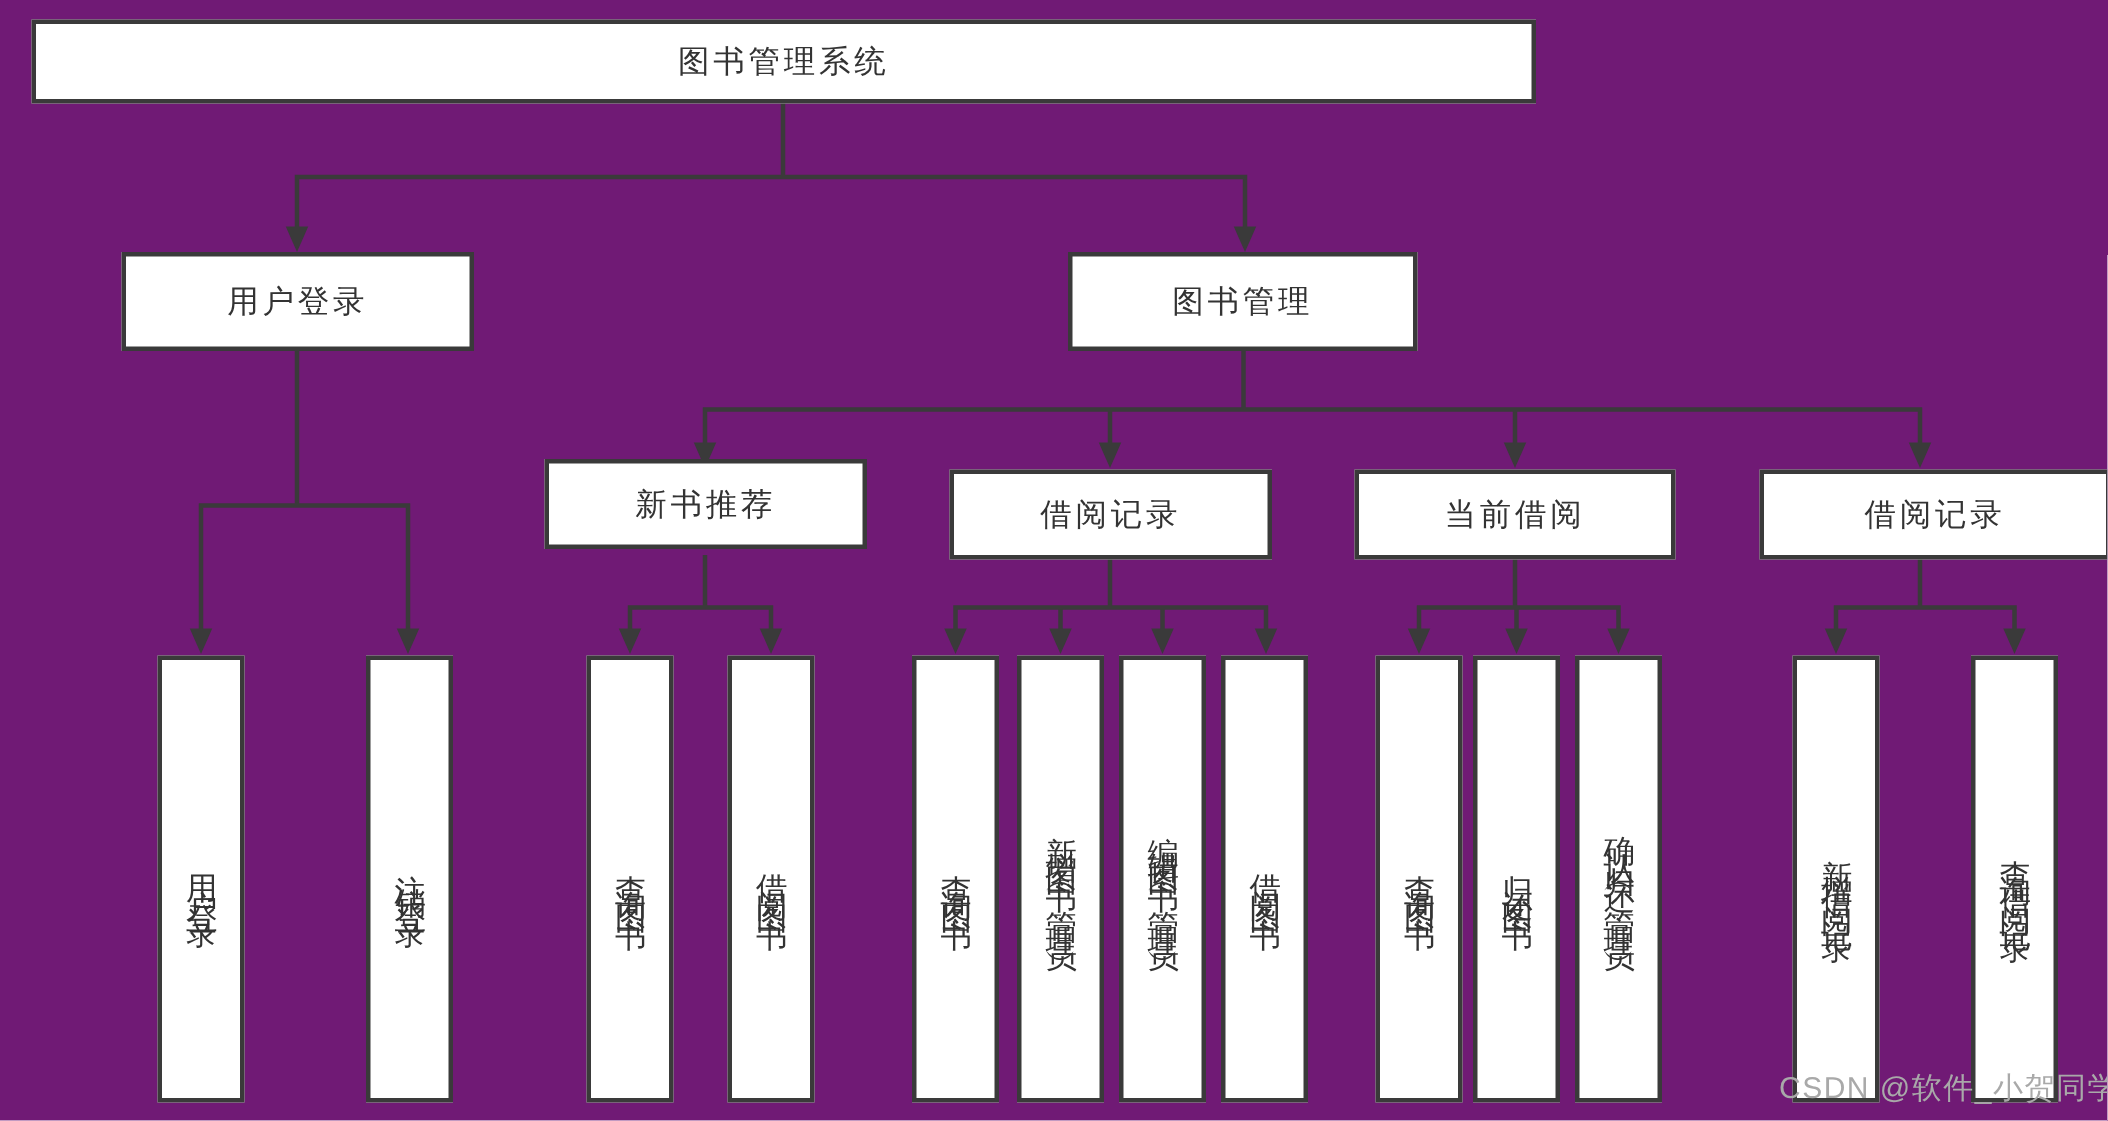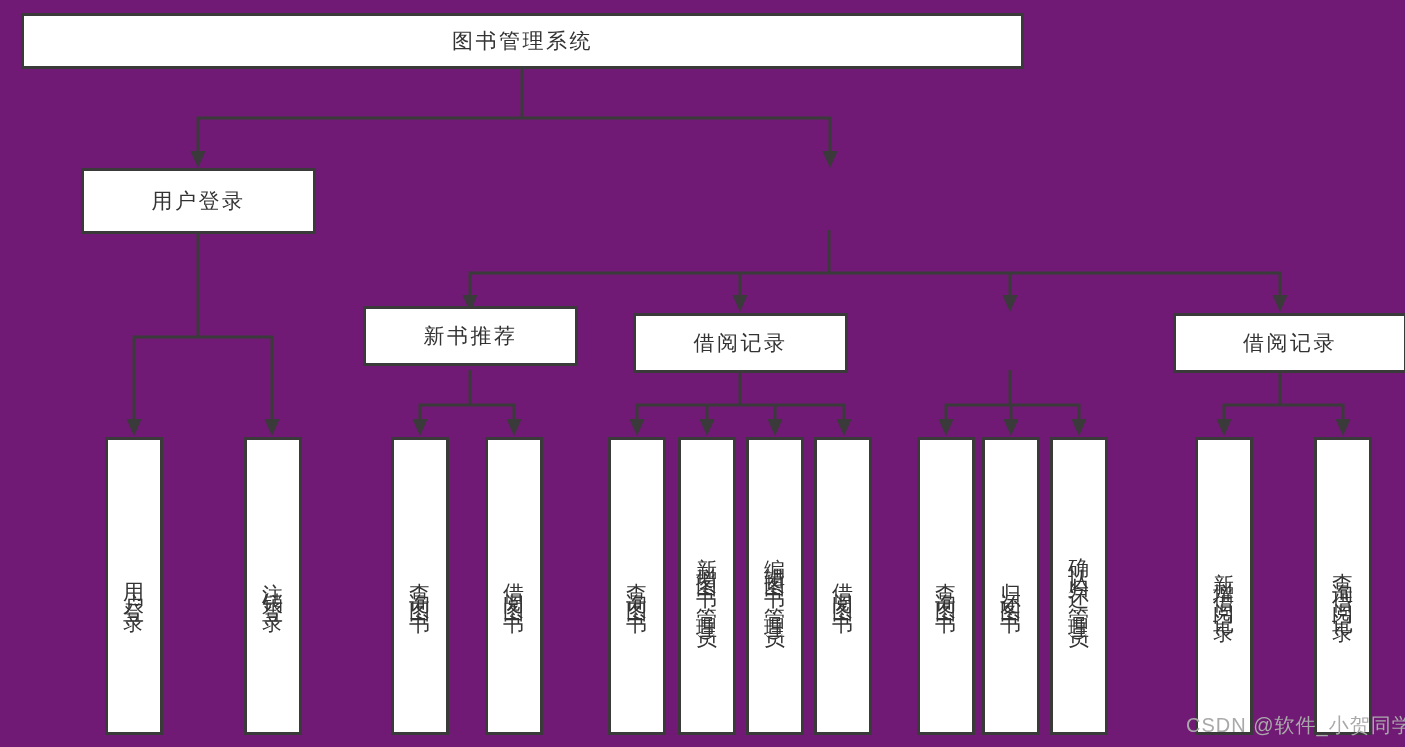--- a/index.html
+++ b/index.html
@@ -64,26 +64,32 @@
       </g>
   </svg>
 
   <div class="node h" style="left:21px;top:13px;width:1003px;height:56px">
     <span class="lbl">图书管理系统</span>
   </div>
 
   <div class="node h" style="left:81px;top:168px;width:235px;height:66px">
     <span class="lbl">用户登录</span>
   </div>
+  <div class="node h" style="left:712px;top:168px;width:233px;height:66px">
+    <span class="lbl">图书管理</span>
+  </div>
 
   <div class="node h" style="left:363px;top:306px;width:215px;height:60px">
     <span class="lbl">新书推荐</span>
   </div>
   <div class="node h" style="left:633px;top:313px;width:215px;height:60px">
     <span class="lbl">借阅记录</span>
+  </div>
+  <div class="node h" style="left:903px;top:313px;width:214px;height:60px">
+    <span class="lbl">当前借阅</span>
   </div>
   <div class="node h" style="left:1173px;top:313px;width:234px;height:60px">
     <span class="lbl">借阅记录</span>
   </div>
 
   <div class="node v" style="left:105px;top:437px;width:58px;height:298px">
     <span class="lbl">用户登录</span>
   </div>
   <div class="node v" style="left:244px;top:437px;width:58px;height:298px">
     <span class="lbl">注销登录</span>

